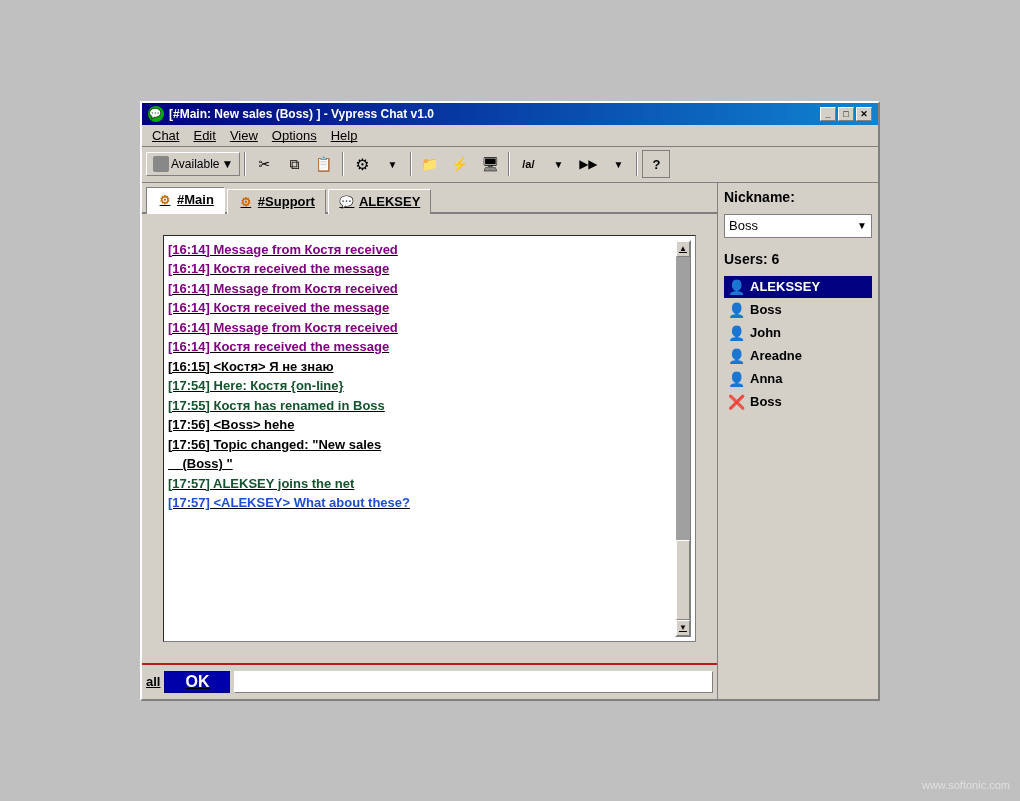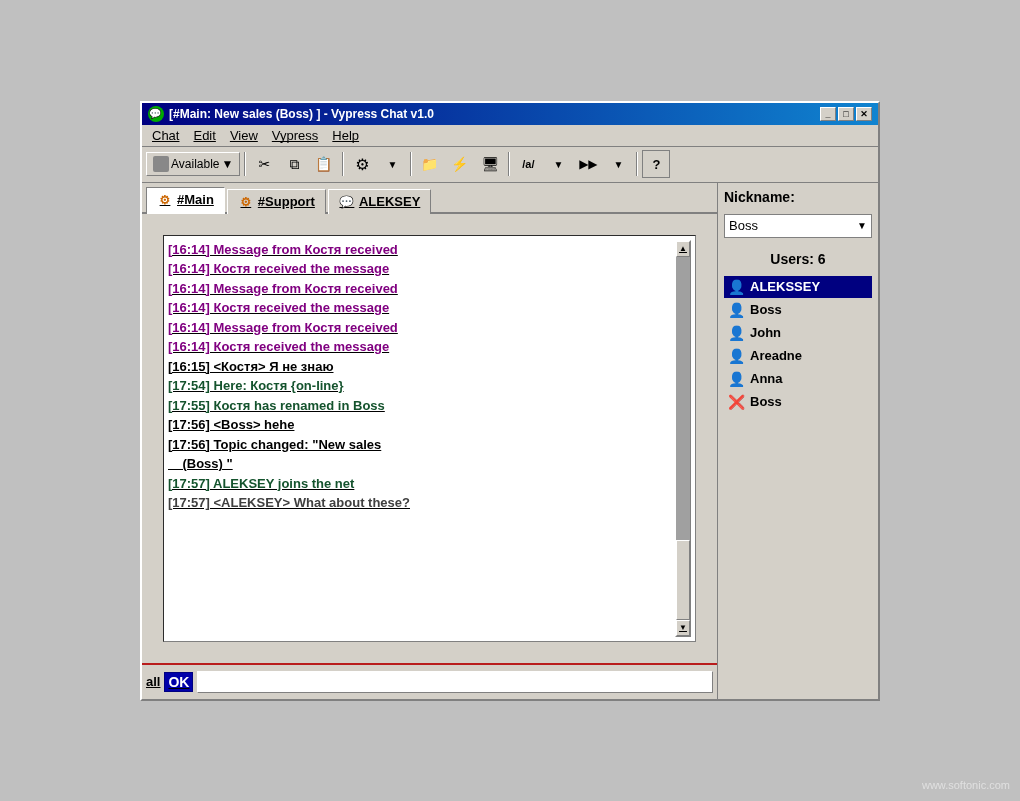--- a/index.html
+++ b/index.html
@@ -203,21 +203,21 @@
     }
     .message-line {
       font-size: 13px;
       font-weight: bold;
       line-height: 1.5;
       white-space: nowrap;
     }
     .msg-purple { color: #800080; }
     .msg-black { color: #000000; }
     .msg-green { color: #14532d; }
-    .msg-darkgreen { color: #404040; }
+    .msg-darkgreen { color: #1d4ed8; }
     .scrollbar {
       width: 16px;
       background: #d4d0c8;
       border: 1px solid #808080;
       border-top-color: #ffffff;
       border-left-color: #ffffff;
       display: flex;
       flex-direction: column;
       align-items: center;
     }
@@ -259,23 +259,23 @@
       gap: 4px;
       height: 36px;
     }
     .input-label {
       font-size: 13px;
       font-weight: bold;
     }
     .input-ok-btn {
       background: #0000aa;
       color: white;
-      font-size: 14px;
-      font-weight: bold;
-      padding: 1px 3px;
+      font-size: 16px;
+      font-weight: bold;
+      padding: 1px 20px;
       border: 1px solid #000080;
       cursor: pointer;
     }
     .chat-input {
       flex: 1;
       height: 22px;
       border: 1px solid #808080;
       border-top-color: #ffffff;
       border-left-color: #ffffff;
       background: white;
@@ -308,21 +308,20 @@
       cursor: pointer;
       width: 100%;
     }
     .dropdown-arrow {
       font-size: 10px;
     }
     .users-label {
       font-size: 14px;
       font-weight: bold;
       margin-top: 4px;
-      text-align: center;
     }
     .users-list {
       display: flex;
       flex-direction: column;
       gap: 1px;
     }
     .user-item {
       display: flex;
       align-items: center;
       gap: 4px;
@@ -367,21 +366,21 @@
       <div class="title-btn">_</div>
       <div class="title-btn">□</div>
       <div class="title-btn">✕</div>
     </div>
   </div>
 
   <div class="menu-bar">
     <span class="menu-item">Chat</span>
     <span class="menu-item">Edit</span>
     <span class="menu-item">View</span>
-    <span class="menu-item">Vypress</span>
+    <span class="menu-item">Options</span>
     <span class="menu-item">Help</span>
   </div>
 
   <div class="toolbar">
     <div class="status-dropdown">
       <div class="status-avatar"></div>
       <span>Available</span>
       <span>▼</span>
     </div>
     <div class="toolbar-separator"></div>

